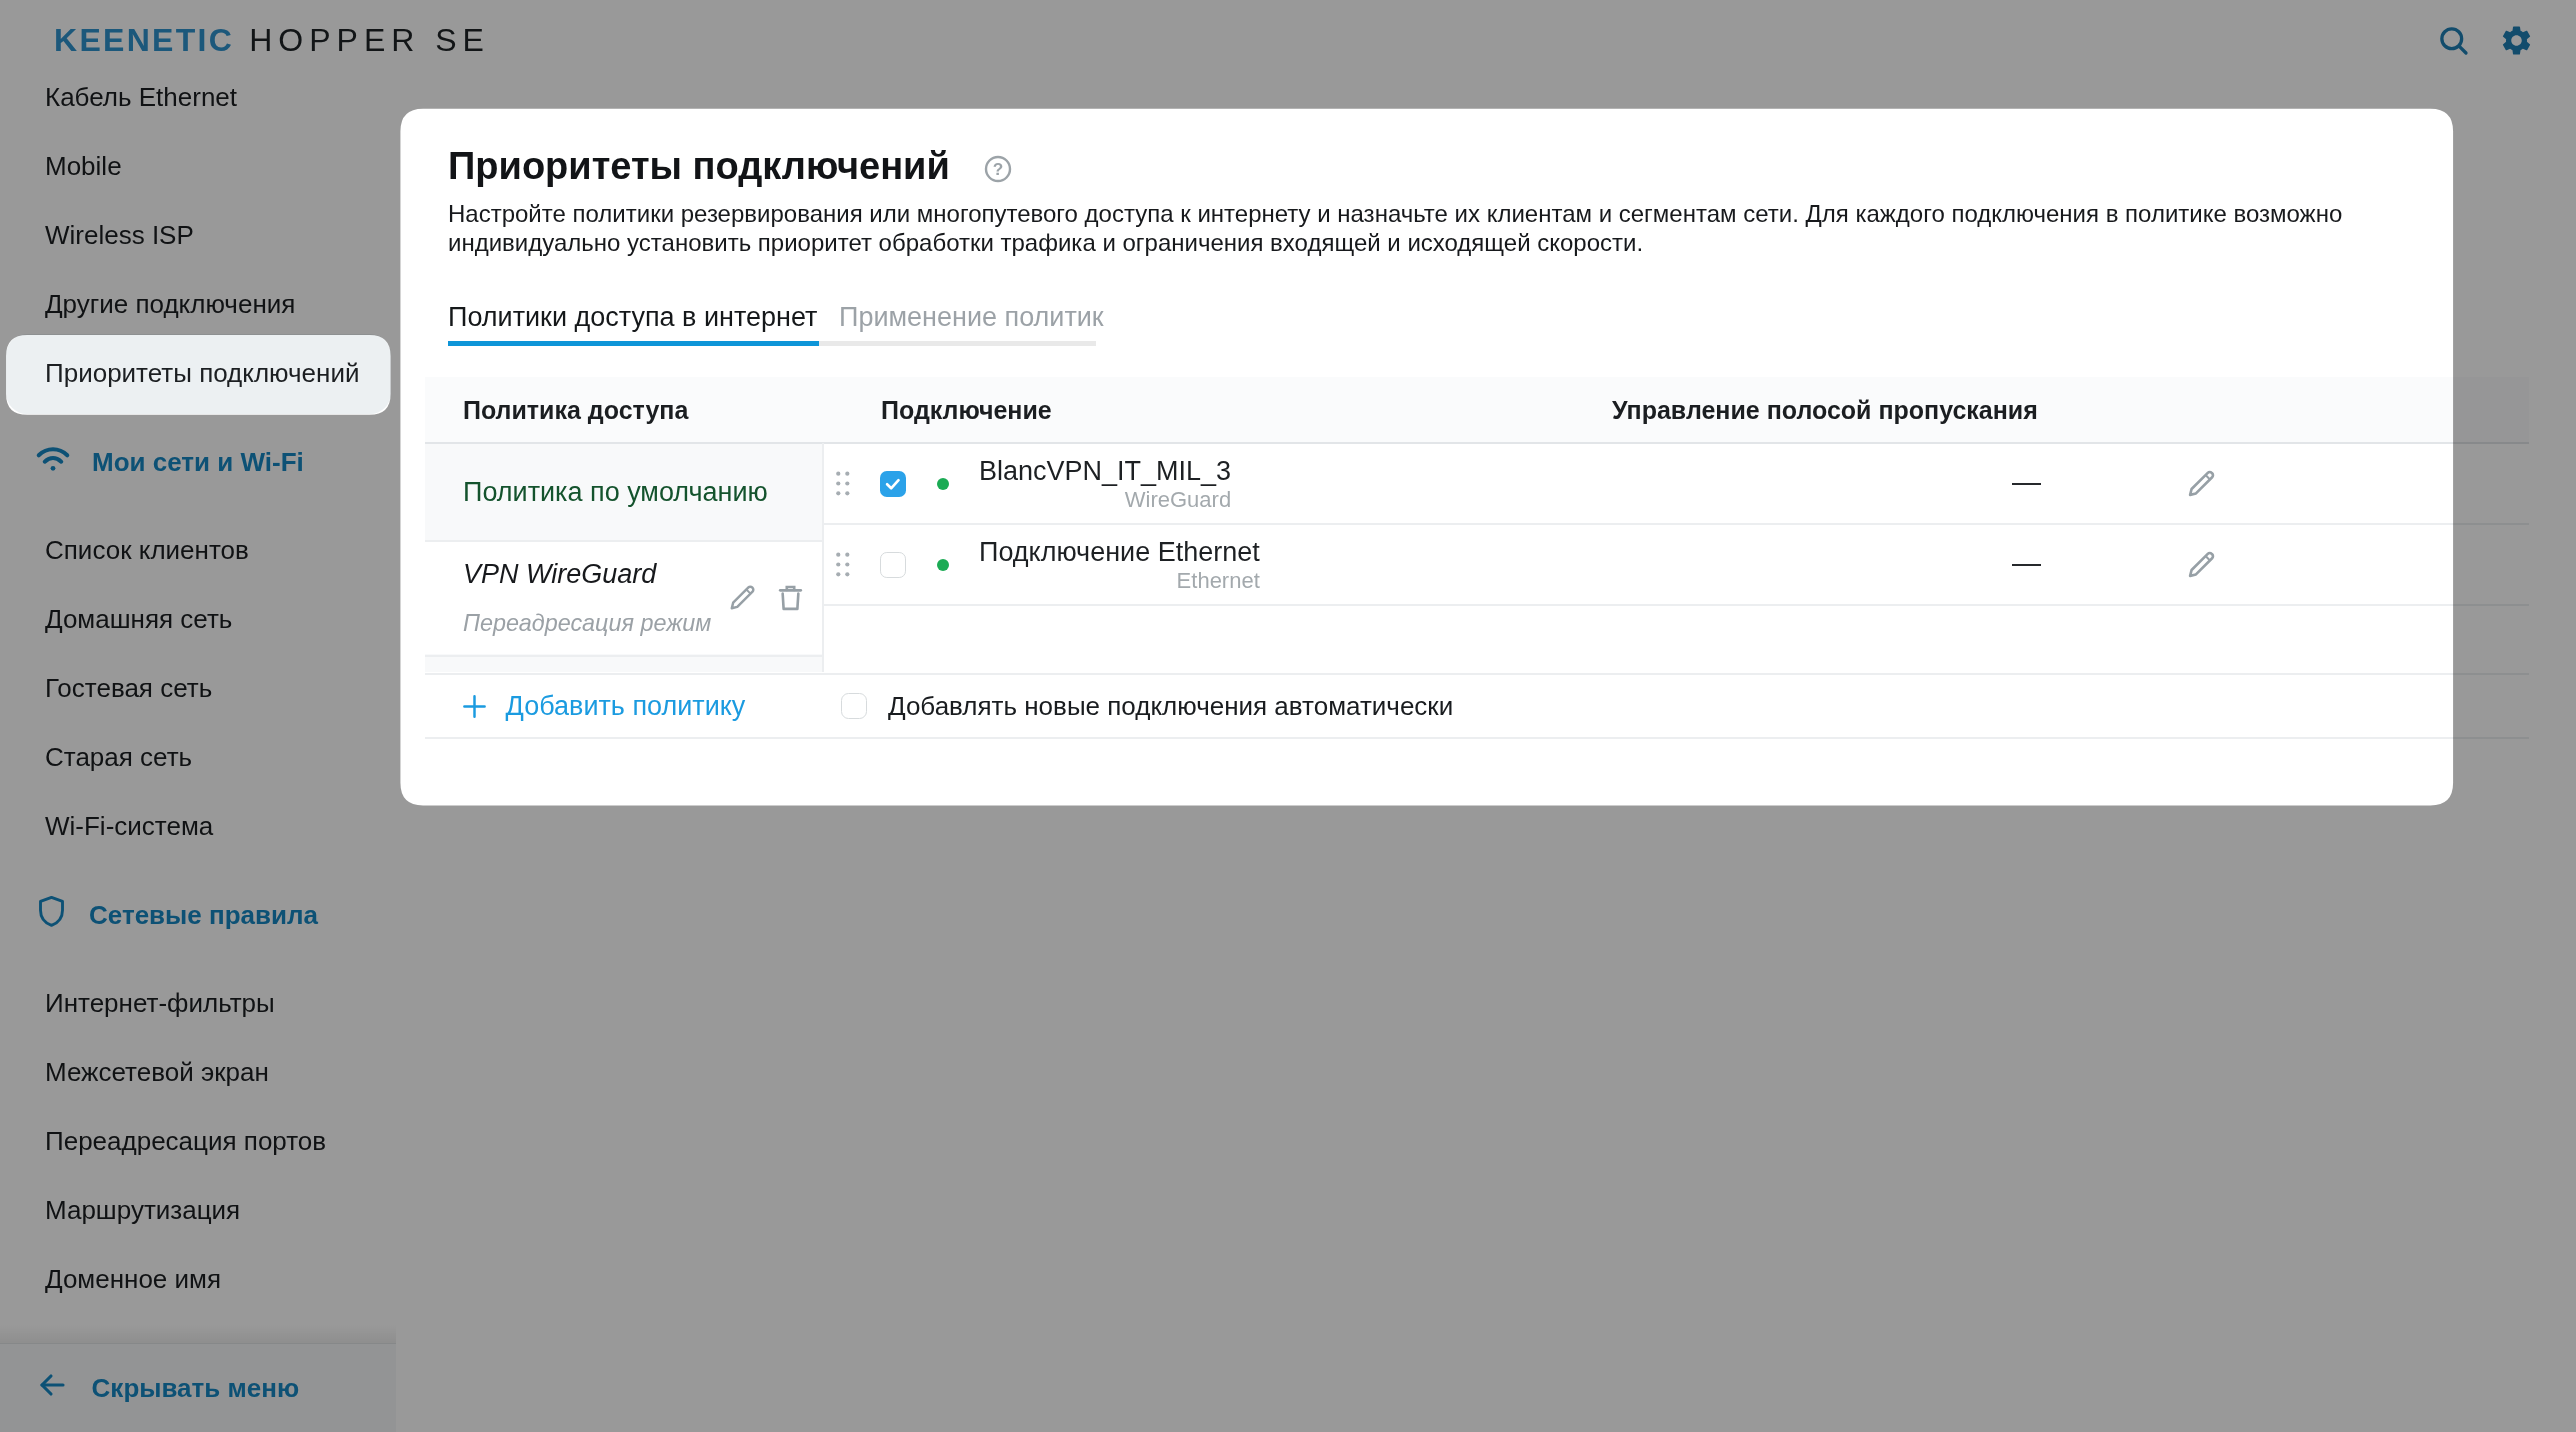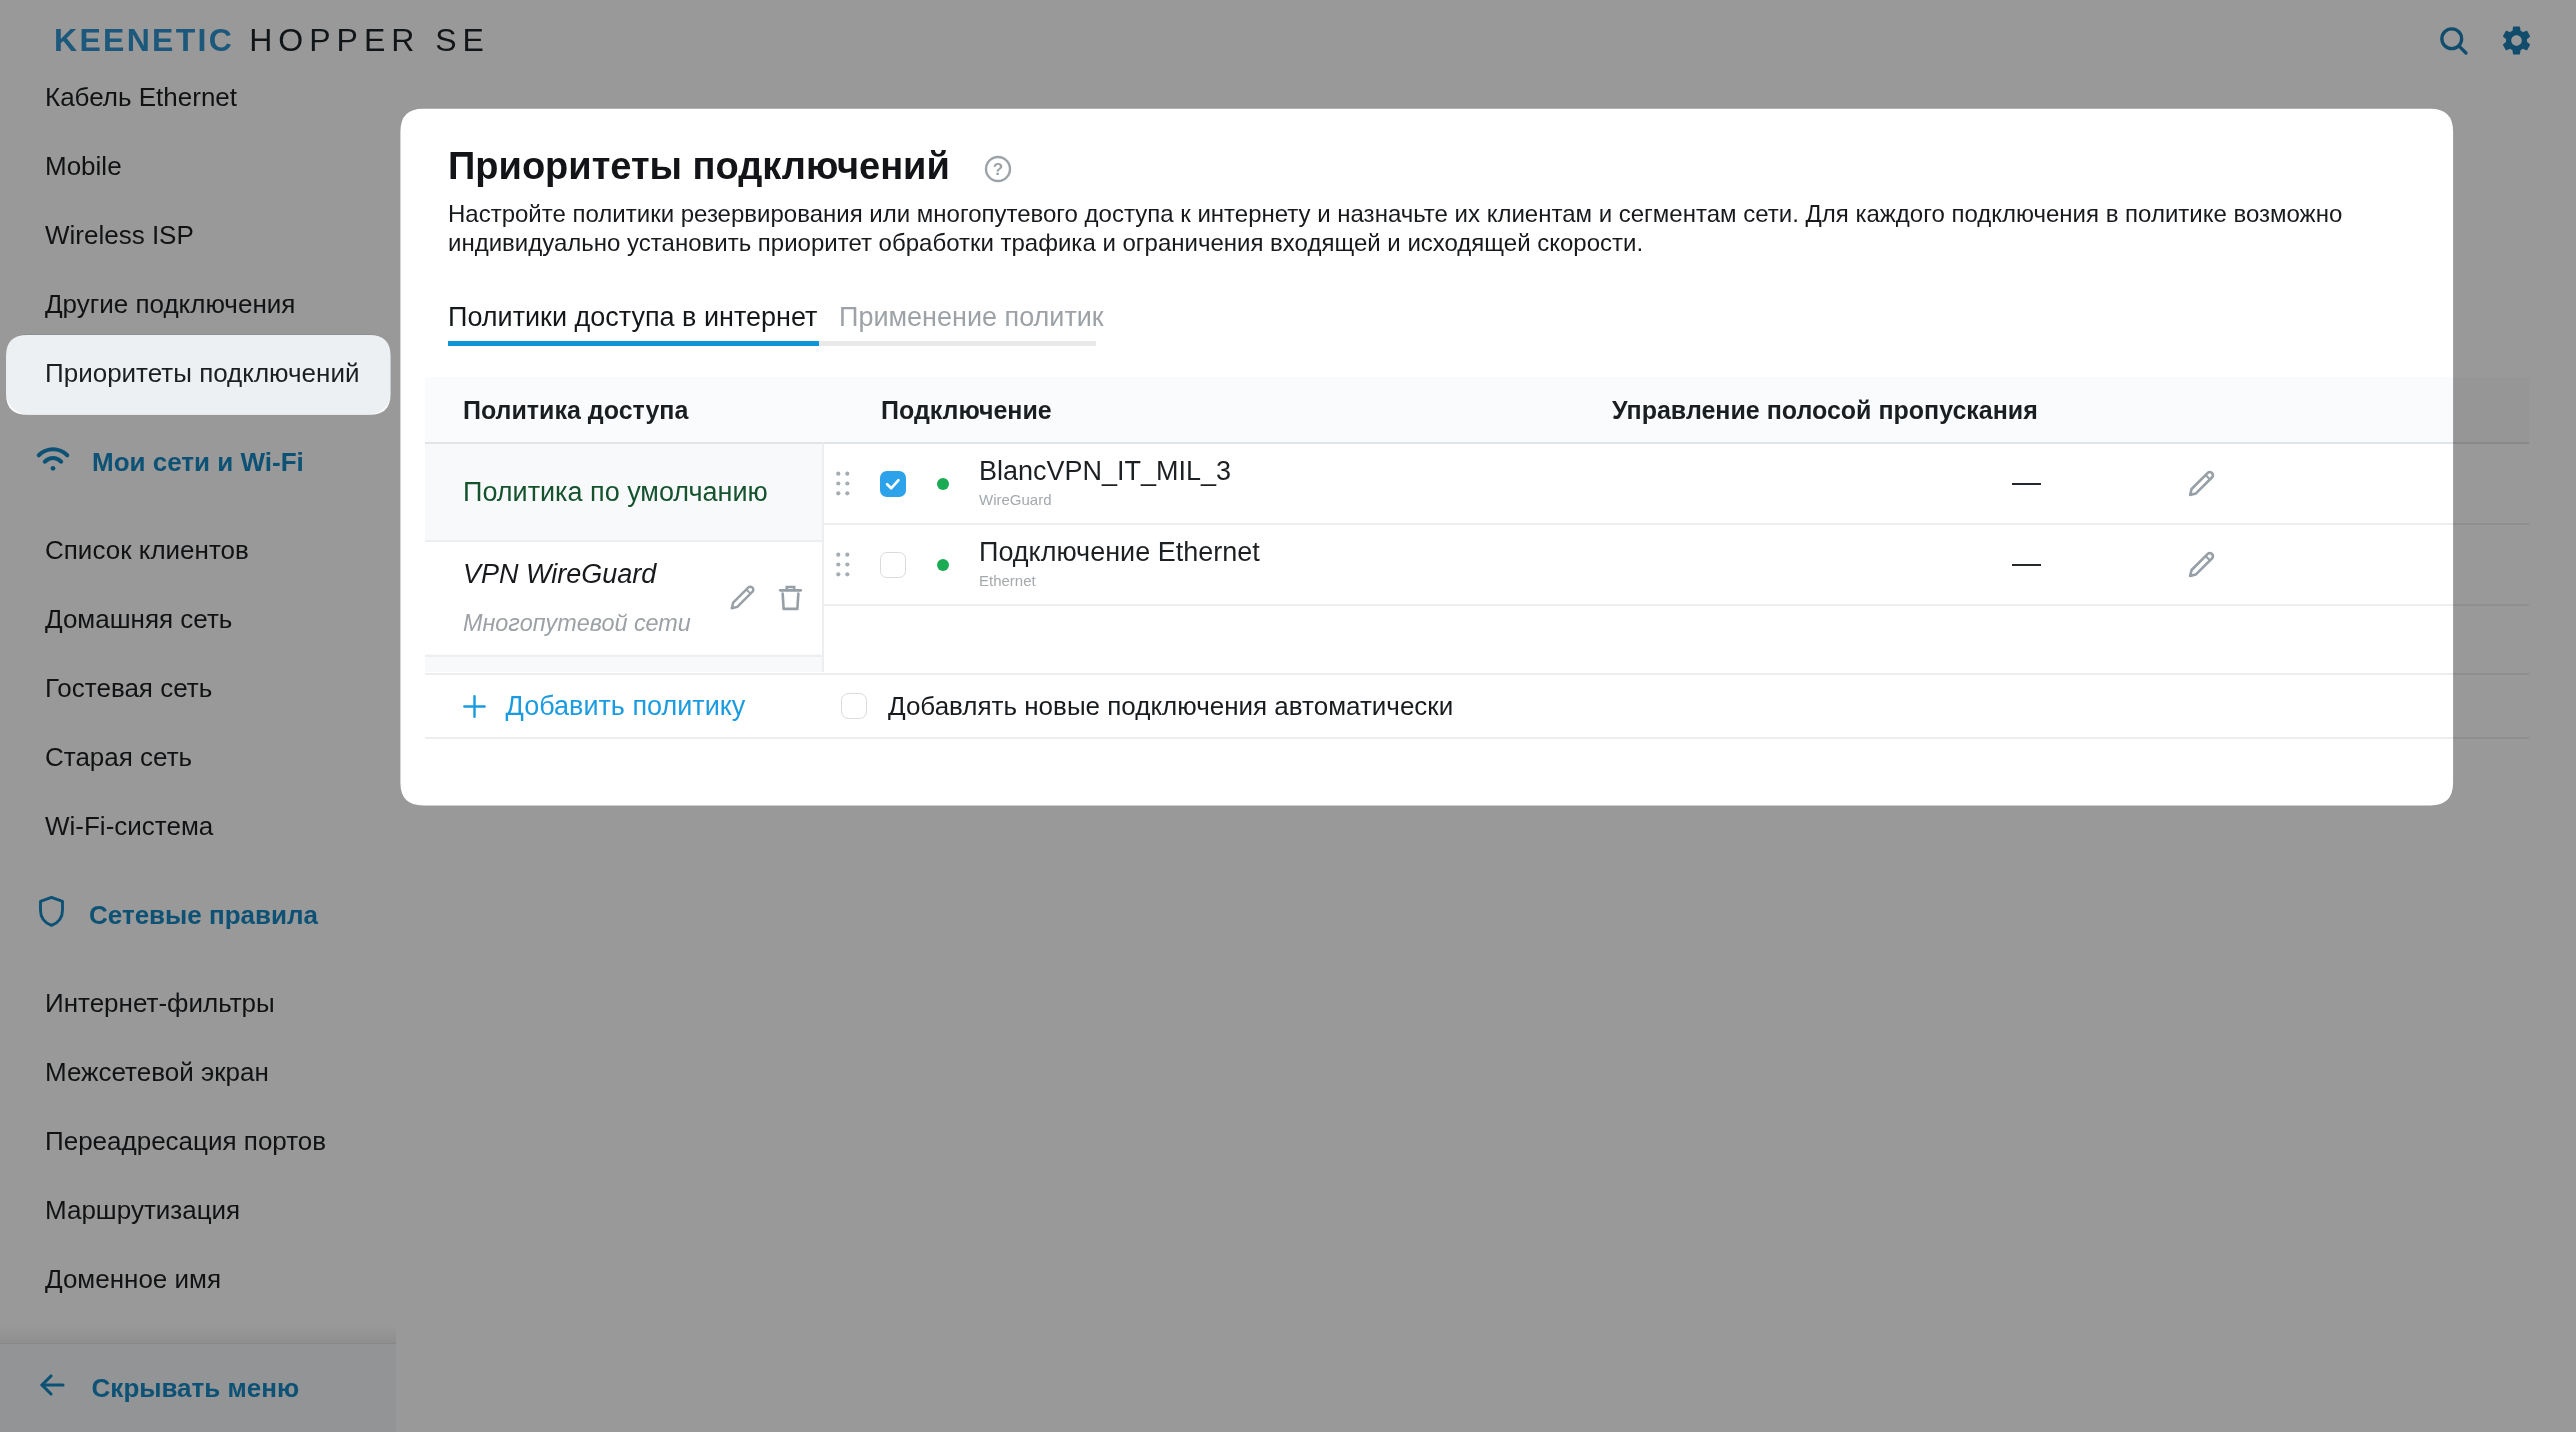--- a/index.html
+++ b/index.html
@@ -59,21 +59,21 @@
   .conn-row{position:absolute;left:397px;width:1707px;}
   .row1{top:66px;height:81px;}
   .row2{top:147px;height:81px;}
   .drag{position:absolute;left:10.6px;top:50%;margin-top:-14.3px;width:19.6px;height:29px;cursor:grab;}
   .cbx{position:absolute;left:58px;top:50%;margin-top:-13px;width:26px;height:26px;border-radius:6.8px;cursor:pointer;}
   .cbx.checked{background:#2BA2E9;display:flex;align-items:center;justify-content:center;}
   .cbx.unchecked{background:#ffffff;border:1.5px solid #D7DBDD;}
   .status-dot{position:absolute;left:115px;top:50%;margin-top:-6px;width:12px;height:12px;border-radius:50%;background:#1BAB54;}
   .conn-text{position:absolute;left:157px;top:50%;margin-top:-29px;}
   .conn-name{font-size:27px;color:#1d2023;line-height:32px;white-space:nowrap;}
-  .conn-type{font-size:15px;color:#A3A9AD;line-height:26px;white-space:nowrap;}
+  .conn-type{font-size:22px;color:#A3A9AD;line-height:26px;white-space:nowrap;text-align:right;}
   .bw-dash{position:absolute;left:1190px;top:50%;margin-top:-18px;font-size:29px;color:#26292c;}
   .row-edit{position:absolute;left:1362px;top:50%;margin-top:-17.3px;}
 
   .bottom-row{position:absolute;left:0;top:296px;width:2104px;height:66px;background:#ffffff;}
   .add-policy{position:absolute;left:35px;top:0;height:66px;display:flex;align-items:center;gap:16.6px;cursor:pointer;}
   .add-policy-label{font-size:27px;color:#1B9BE0;white-space:nowrap;}
   .auto-add-cbx{position:absolute;left:416px;top:19.6px;width:26px;height:26px;border-radius:7.5px;background:#fff;border:1.5px solid #D7DBDD;cursor:pointer;}
   .auto-add-label{position:absolute;left:463px;top:0;height:66px;line-height:66px;font-size:26px;color:#191c1f;white-space:nowrap;}
 
   
@@ -104,21 +104,21 @@
     <div class="t-hlabel" style="left:38px;">Политика доступа</div>
     <div class="t-hlabel" style="left:456px;">Подключение</div>
     <div class="t-hlabel" style="left:1187px;">Управление полосой пропускания</div>
 
     <div class="t-leftcol"></div>
 
     <div class="pol1-label">Политика по умолчанию</div>
 
     <div class="pol2">
       <div class="pol2-name">VPN WireGuard</div>
-      <div class="pol2-sub">Многопутевой сети</div>
+      <div class="pol2-sub">Переадресация режим</div>
       <div class="pol2-actions">
         <div class="act-icon">
           <svg width="33" height="33" viewBox="0 0 24 24" fill="none" stroke="#97A0A6" stroke-width="1.8" stroke-linejoin="round">
             <path d="M4.2 19.8 l1-4 L16.3 4.7 a1.9 1.9 0 0 1 2.7 0 l0.3 0.3 a1.9 1.9 0 0 1 0 2.7 L8.2 18.8 Z"></path>
             <path d="M14.8 6.2 l3 3" stroke-width="1.4"></path>
           </svg>
         </div>
         <div class="act-icon">
           <svg width="33" height="33" viewBox="0 0 24 24" fill="none" stroke="#97A0A6" stroke-width="1.9" stroke-linecap="round">
             <path d="M4.5 6.8 H19.5"></path>

